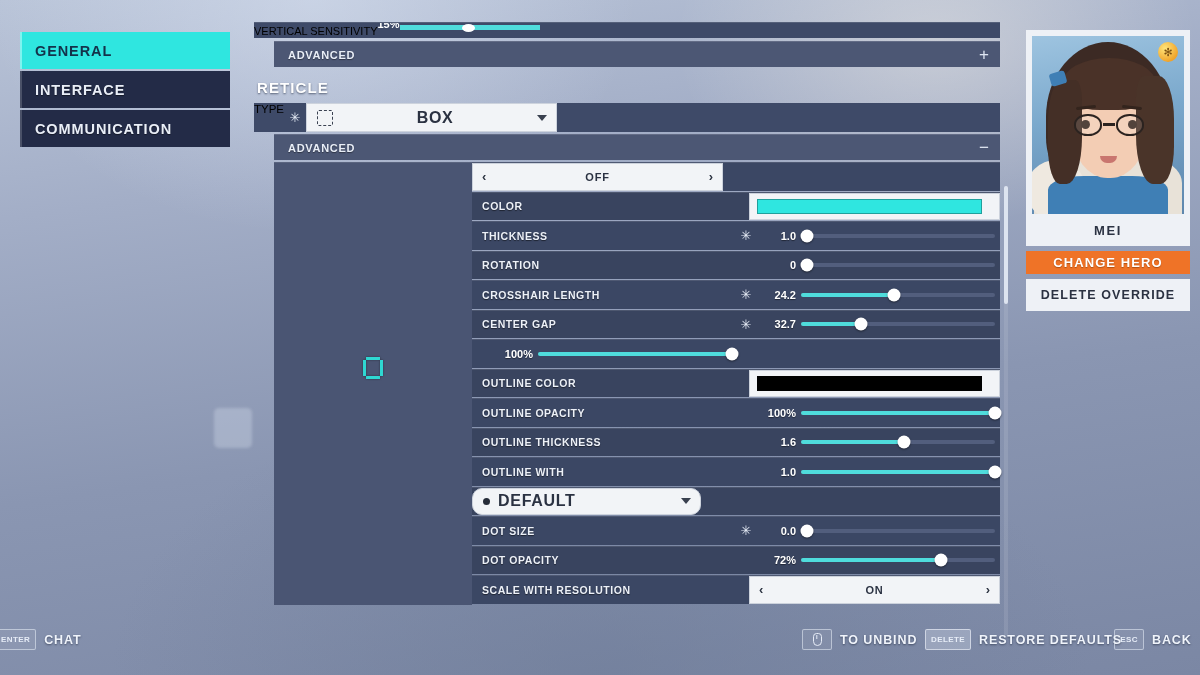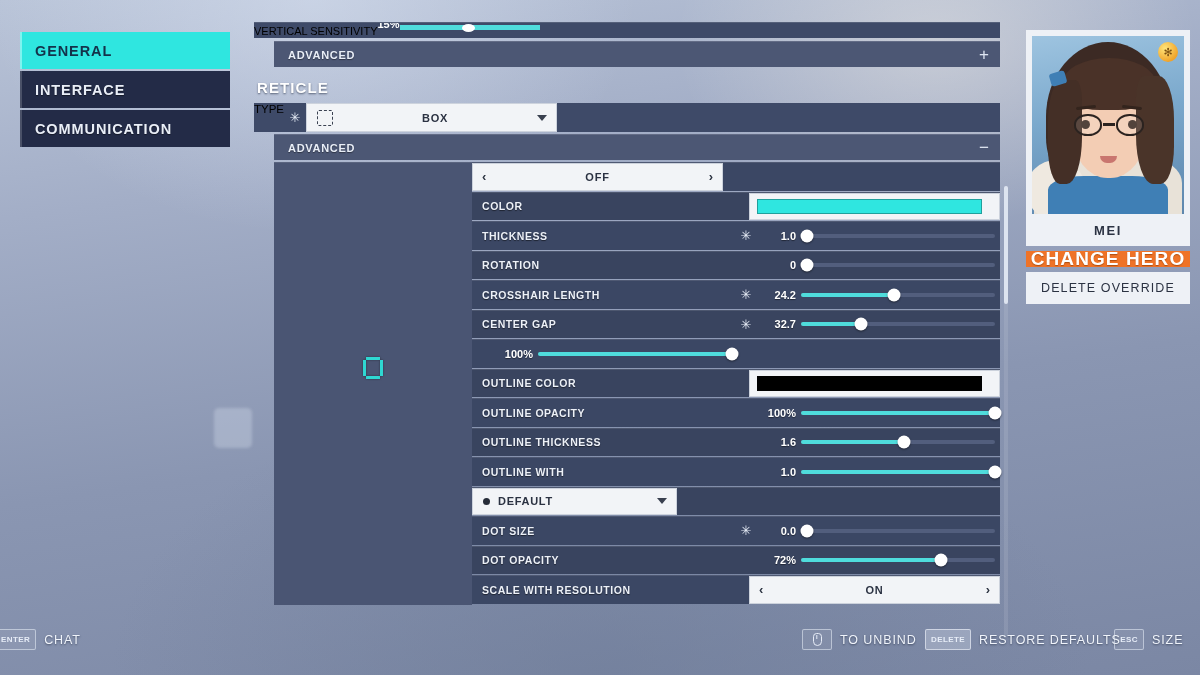--- a/index.html
+++ b/index.html
@@ -89,21 +89,21 @@
     width: 22px; display: flex; align-items: center; justify-content: center;
     color: #e4eaf4; font-size: 13px; flex: none;
   }
   .dropdown {
     width: 251px; flex: none; background: #f2f4f7;
     display: flex; align-items: center; padding: 0 9px 0 10px; gap: 8px;
     border: 1px solid #cdd3dd;
   }
   .dropdown .dd-text {
     flex: 1; text-align: center;
-    font-size: 11px; font-weight: bold; letter-spacing: .7px; color: #2b3242;
+    font-size: 16px; font-weight: bold; letter-spacing: .7px; color: #2b3242;
   }
   .dropdown .caret {
     width: 0; height: 0; border-left: 5px solid transparent;
     border-right: 5px solid transparent; border-top: 6px solid #39404f;
   }
   .recicon {
     width: 16px; height: 16px; position: relative; flex: none;
     border: 1.6px dashed #3b4252; border-radius: 2px;
   }
   .dot-glyph { width: 7px; height: 7px; border-radius: 50%; background: #262c38; flex: none; }
@@ -173,21 +173,21 @@
   }
 
   
   .colorcell {
     width: 251px; flex: none; background: #f2f4f7; border: 1px solid #ccd2dc;
     display: flex; align-items: center; gap: 8px; padding: 0 9px 0 7px;
   }
   .swatch { flex: 1; height: 15px; border: 1px solid rgba(0,0,0,.3); }
 
   
-  .opt .dropdown { width: 205px; }
+  .opt .dropdown { width: 229px; border-radius: 10px; }
 
   
   #scroll-track {
     position: absolute; right: -8px; top: 164px; width: 4px; height: 452px;
     background: rgba(255,255,255,0.10); border-radius: 2px;
   }
   #scroll-thumb {
     position: absolute; left: 0; top: 0; width: 4px; height: 118px;
     background: #dde4f0; border-radius: 2px;
   }
@@ -233,44 +233,44 @@
   #portrait .snow { position:absolute; right:6px; top:6px; width:20px; height:20px;
     border-radius:50%; background:radial-gradient(circle at 35% 32%, #ffe57a, #f0a32a 72%); }
   #portrait .snow::after { content:"✻"; position:absolute; inset:0; display:flex;
     align-items:center; justify-content:center; font-size:11px; color:#7a4d10; }
 
   #hero-name {
     height: 32px; display: flex; align-items: center; justify-content: center;
     font-size: 13px; font-weight: bold; letter-spacing: 1.6px; color: #2b3242;
   }
   #btn-change {
-    margin-top: 5px; height: 16px; background: #ef7327;
+    margin-top: 5px; height: 23px; background: #ef7327;
     display: flex; align-items: center; justify-content: center;
-    font-size: 19px; font-weight: bold; letter-spacing: 1.1px; color: #ffffff;
+    font-size: 13px; font-weight: bold; letter-spacing: 1.1px; color: #ffffff;
     text-shadow: 0 1px 1px rgba(120,50,0,.55);
   }
   #btn-delete {
     margin-top: 5px; height: 32px; background: #eef1f6;
     display: flex; align-items: center; justify-content: center;
-    font-size: 12.5px; font-weight: normal; letter-spacing: 1.1px; color: #2b3242;
+    font-size: 12.5px; font-weight: bold; letter-spacing: 1.1px; color: #2b3242;
   }
 
   
   #bottom { position: absolute; left: 0; right: 0; bottom: 20px; height: 26px; }
   .hint { position: absolute; display: flex; align-items: center; gap: 8px; }
   .key {
     min-width: 30px; height: 21px; padding: 0 5px;
     border: 1px solid rgba(232,238,248,0.55); border-radius: 2px;
     background: rgba(255,255,255,0.07);
     display: flex; align-items: center; justify-content: center;
     font-size: 8px; font-weight: bold; letter-spacing: .4px; color: #e6ecf7;
   }
   .key.solid { background: rgba(226,232,244,0.30); border-color: rgba(240,244,252,0.6); }
   .hint .htext {
-    font-size: 12.5px; font-weight: normal; letter-spacing: .9px;
+    font-size: 12.5px; font-weight: bold; letter-spacing: .9px;
     color: #f0f4fb; text-shadow: 0 1px 2px rgba(20,30,50,.55);
   }
   #hint-chat { left: -5px; }
   #hint-unbind { left: 802px; }
   #hint-restore { left: 925px; }
   #hint-back { left: 1114px; }
   .mouse-glyph {
     width: 9px; height: 13px; border: 1.4px solid #e6ecf7; border-radius: 4px 4px 5px 5px;
     position: relative;
   }
@@ -536,15 +536,15 @@
         <span class="mouse-glyph"></span>
       </span>
     <span class="htext">TO UNBIND</span>
   </div>
   <div class="hint" id="hint-restore">
     <span class="key solid">DELETE</span>
     <span class="htext">RESTORE DEFAULTS</span>
   </div>
   <div class="hint" id="hint-back">
     <span class="key">ESC</span>
-    <span class="htext">SIZE</span>
+    <span class="htext">BACK</span>
   </div>
 </div>
 
 </body></html>

